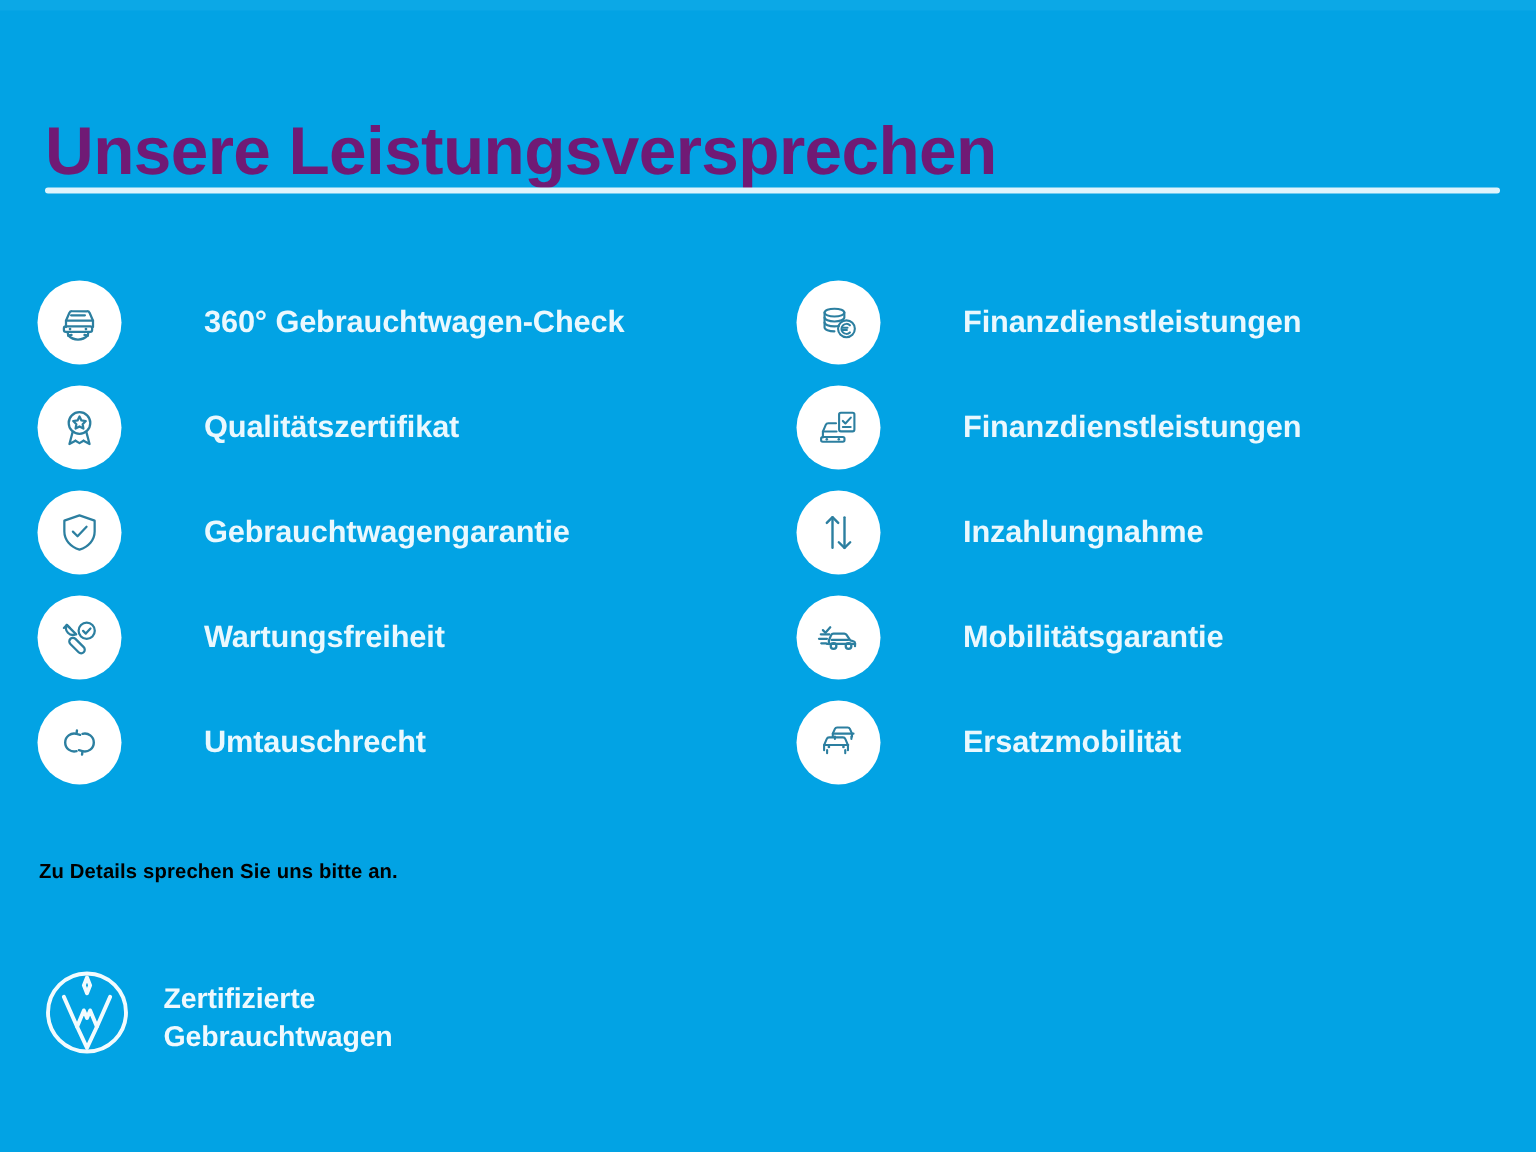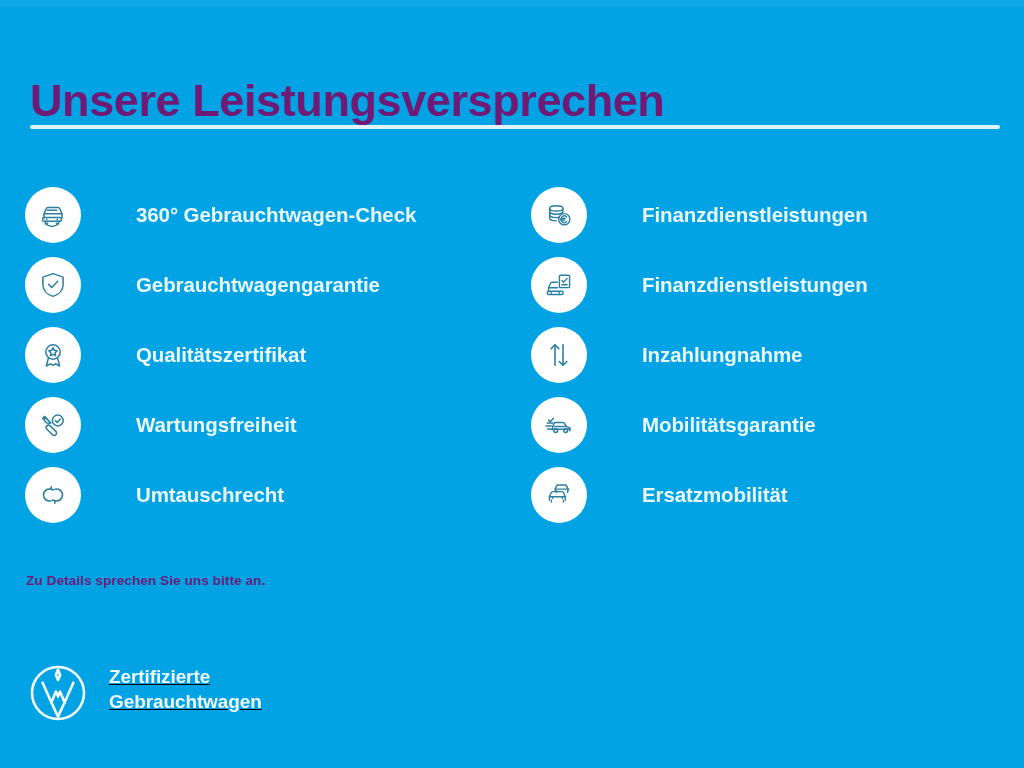--- a/index.html
+++ b/index.html
@@ -96,33 +96,32 @@
     white-space: nowrap;
   }
 
   
   .footnote {
     position: absolute;
     left: 26px;
     top: 573px;
     font-size: 13.5px;
     font-weight: bold;
-    color: #701a75;
+    color: #000000;
     letter-spacing: 0.1px;
     white-space: nowrap;
   }
 
   
   .brand {
     position: absolute;
     left: 29px;
-    top: 664px;
+    top: 646px;
     display: flex;
-    align-items: flex-start;
-    text-decoration: underline;
+    align-items: flex-end;
   }
   .brand-logo {
     width: 58px;
     height: 58px;
     flex: 0 0 auto;
   }
   .brand-text {
     margin-left: 22px;
     font-size: 19px;
     line-height: 25px;
@@ -158,38 +157,38 @@
           <path d="M9.1 23.6 9.5 25.8l2.2-.5"></path>
           <path d="M22.9 23.6l-.4 2.2-2.2-.5"></path>
         </svg>
       </span>
       <span class="feat-label">360° Gebrauchtwagen-Check</span>
     </div>
 
     <div class="feature">
       <span class="feat-icon">
         <svg width="34" height="34" viewBox="0 0 34 34" fill="none" stroke="#2C7FA0" stroke-width="1.5" stroke-linecap="round" stroke-linejoin="round">
-          <path d="M17 5.6 6.9 9.1v7.3c0 5.6 4.1 10.2 10.1 12 6-1.8 10.1-6.4 10.1-12V9.1z"></path>
-          <path d="M12.6 16.4l3.1 3.1 6-6.3"></path>
-        </svg>
-      </span>
-      <span class="feat-label">Gebrauchtwagengarantie</span>
-    </div>
-
-    <div class="feature">
-      <span class="feat-icon">
-        <svg width="34" height="34" viewBox="0 0 34 34" fill="none" stroke="#2C7FA0" stroke-width="1.5" stroke-linecap="round" stroke-linejoin="round">
           <circle cx="17" cy="14" r="7.2"></circle>
           <path d="M17 9.6l1.3 2.7 2.9.4-2.1 2.1.5 2.9-2.6-1.4-2.6 1.4.5-2.9-2.1-2.1 2.9-.4z"></path>
           <path d="M12.4 20.1 10.3 28l4-2.2"></path>
           <path d="M21.6 20.1 23.7 28l-4-2.2"></path>
           <path d="M14.3 25.8 17 27.4l2.7-1.6"></path>
         </svg>
       </span>
       <span class="feat-label">Qualitätszertifikat</span>
+    </div>
+
+    <div class="feature">
+      <span class="feat-icon">
+        <svg width="34" height="34" viewBox="0 0 34 34" fill="none" stroke="#2C7FA0" stroke-width="1.5" stroke-linecap="round" stroke-linejoin="round">
+          <path d="M17 5.6 6.9 9.1v7.3c0 5.6 4.1 10.2 10.1 12 6-1.8 10.1-6.4 10.1-12V9.1z"></path>
+          <path d="M12.6 16.4l3.1 3.1 6-6.3"></path>
+        </svg>
+      </span>
+      <span class="feat-label">Gebrauchtwagengarantie</span>
     </div>
 
     <div class="feature">
       <span class="feat-icon">
         <svg width="34" height="34" viewBox="0 0 34 34" fill="none" stroke="#2C7FA0" stroke-width="1.5" stroke-linecap="round" stroke-linejoin="round">
           <path d="M14.8 14.9 8.5 8.6a4.6 4.6 0 0 0 5.9 6.3"></path>
           <path d="M6.6 10.6 8.5 8.6l2 1.9"></path>
           <path d="M14.3 17.9l5.5 5.5a2.4 2.4 0 1 1-3.4 3.4l-5.5-5.5a2.4 2.4 0 1 1 3.4-3.4z"></path>
           <circle cx="21.8" cy="12.5" r="5.4"></circle>
           <path d="M19.4 12.6l1.8 1.8 3.1-3.4"></path>

